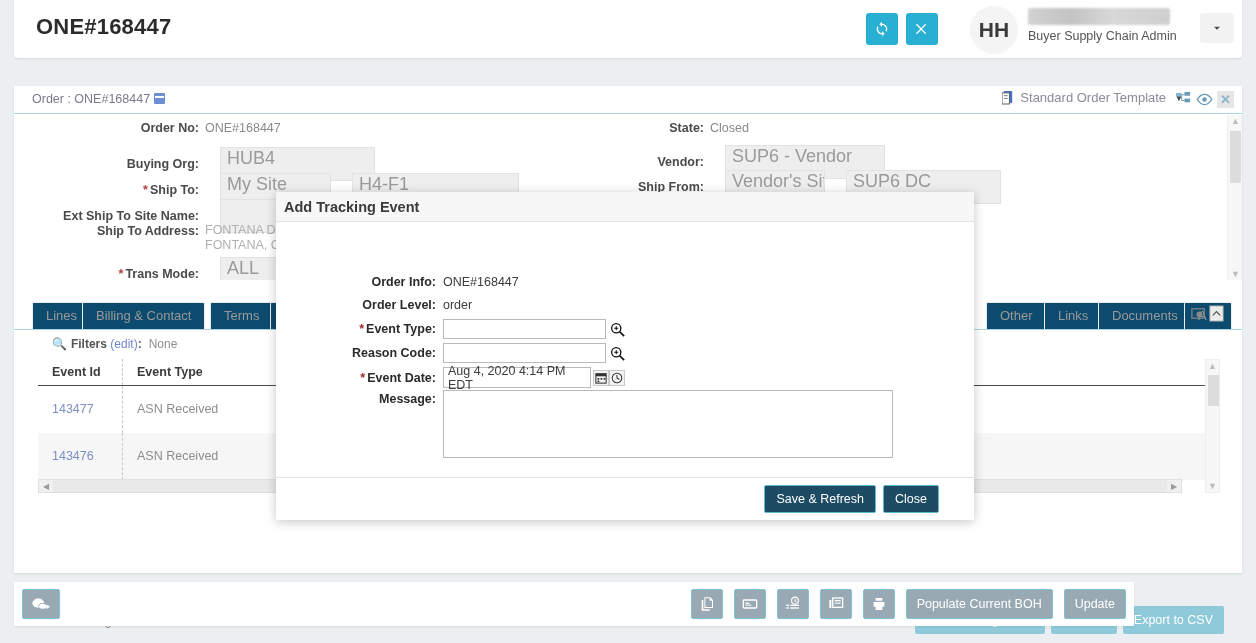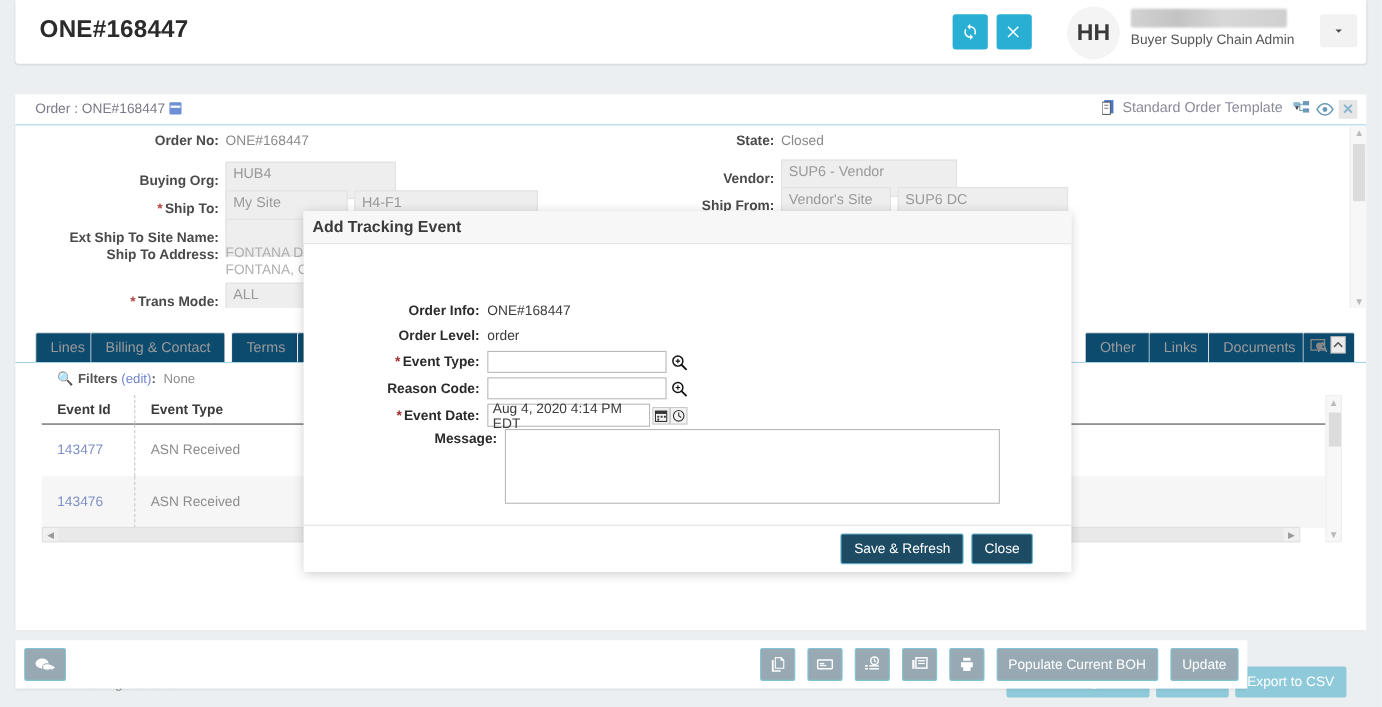--- a/index.html
+++ b/index.html
@@ -84,22 +84,22 @@
   }
 
   
   .form-region { position:absolute; left:0; top:29px; width:1212px; height:165px; overflow:hidden; }
   .frow { position:absolute; display:flex; align-items:center; }
   .flabel { font-size:12.5px; color:#4a4a4a; font-weight:bold; text-align:right; }
   .flabel .req { color:#b34040; font-weight:bold; margin-right:2px; }
   .fval { font-size:12.5px; color:#8a8a8a; margin-left:6px; }
   .finput {
     height:34px; background:#eeeeee; border:1px solid #e2e2e2;
-    font-size:13px; color:#9a9a9a; padding:0 6px; line-height:20px;
-    margin-left:6px; white-space:nowrap; overflow:hidden;
+    font-size:18px; color:#9a9a9a; padding:0 6px; line-height:20px;
+    margin-left:21px; white-space:nowrap; overflow:hidden;
   }
   .addr { font-size:12.5px; color:#b0b0b0; margin-left:6px; line-height:15px; }
 
   
   .vscroll {
     position:absolute; right:0px; top:29px; width:15px; height:165px;
     background:#f7f7f7; border-left:1px solid #eee;
   }
   .vscroll .arw { width:15px; height:12px; display:flex; align-items:center; justify-content:center; color:#bbb; font-size:9px;}
   .vscroll .thumb { position:absolute; left:2px; top:16px; width:11px; height:52px; background:#dcdcdc; border-radius:1px;}
@@ -519,21 +519,21 @@
         </div>
         <div class="dt-ico">
           <svg width="12" height="12" viewBox="0 0 14 14">
             <circle cx="7" cy="7" r="5.6" fill="none" stroke="#333" stroke-width="1.2"></circle>
             <path d="M7 3.6V7l2.6 1.7" stroke="#333" stroke-width="1.2" fill="none"></path>
           </svg>
         </div>
       </div>
 
       <div class="mrow" style="left:0;top:168px;align-items:flex-start;">
-        <div class="mlabel" style="width:160px;line-height:18px;margin-left:16px;">Message:</div>
+        <div class="mlabel" style="width:160px;line-height:18px;">Message:</div>
         <div class="mtextarea"></div>
       </div>
     </div>
 
     <div class="modal-foot">
       <button class="btn-dark">Save &amp; Refresh</button>
       <button class="btn-dark">Close</button>
     </div>
   </div>
 

